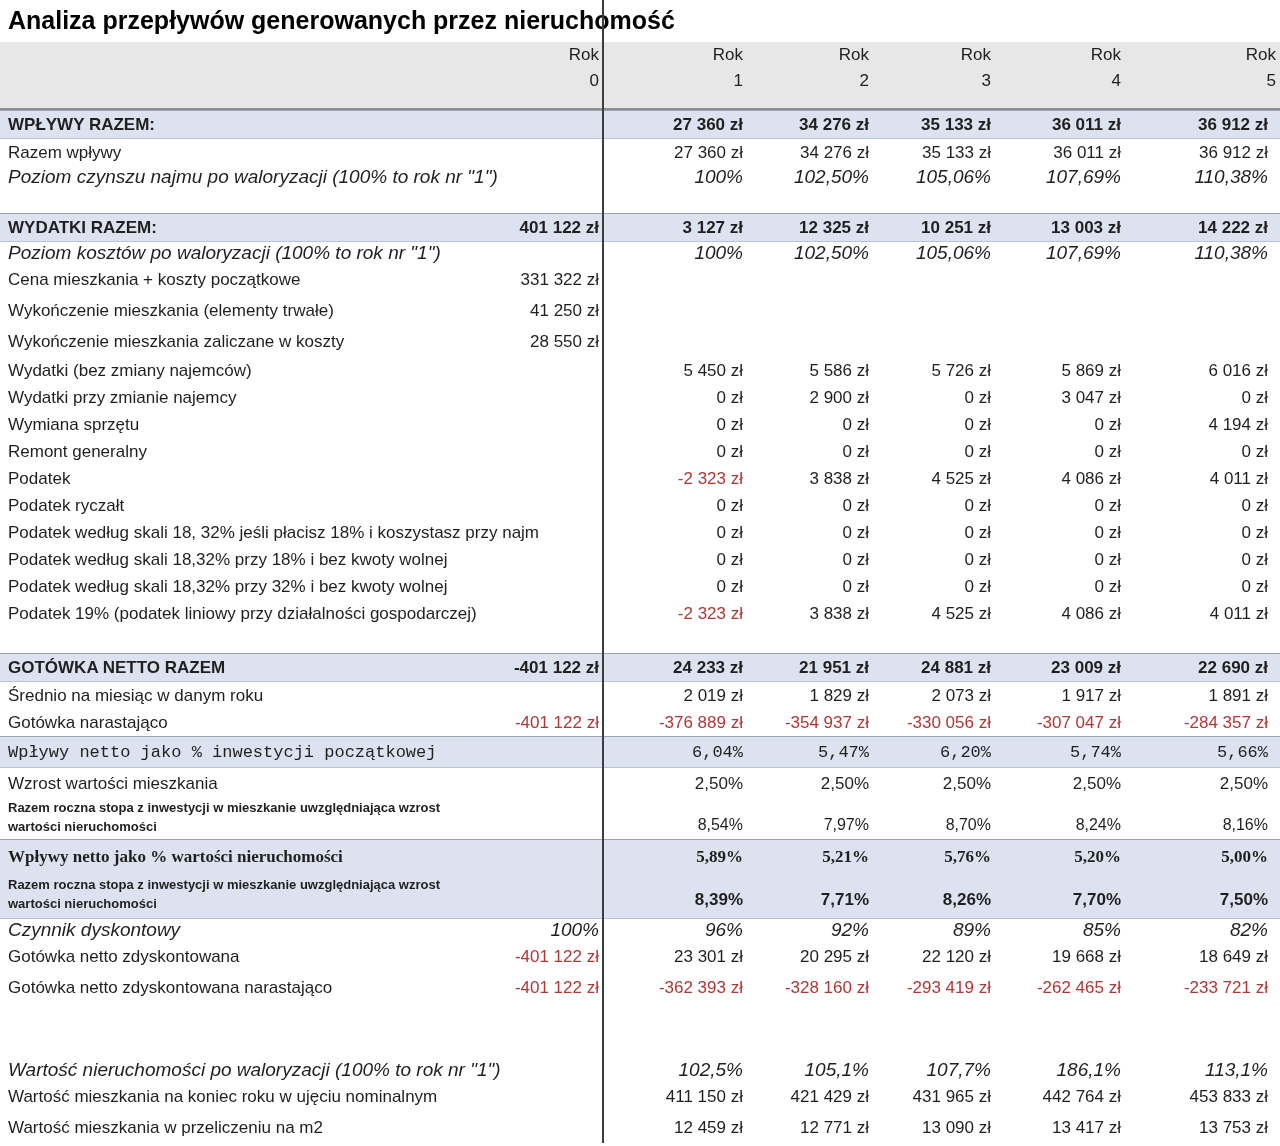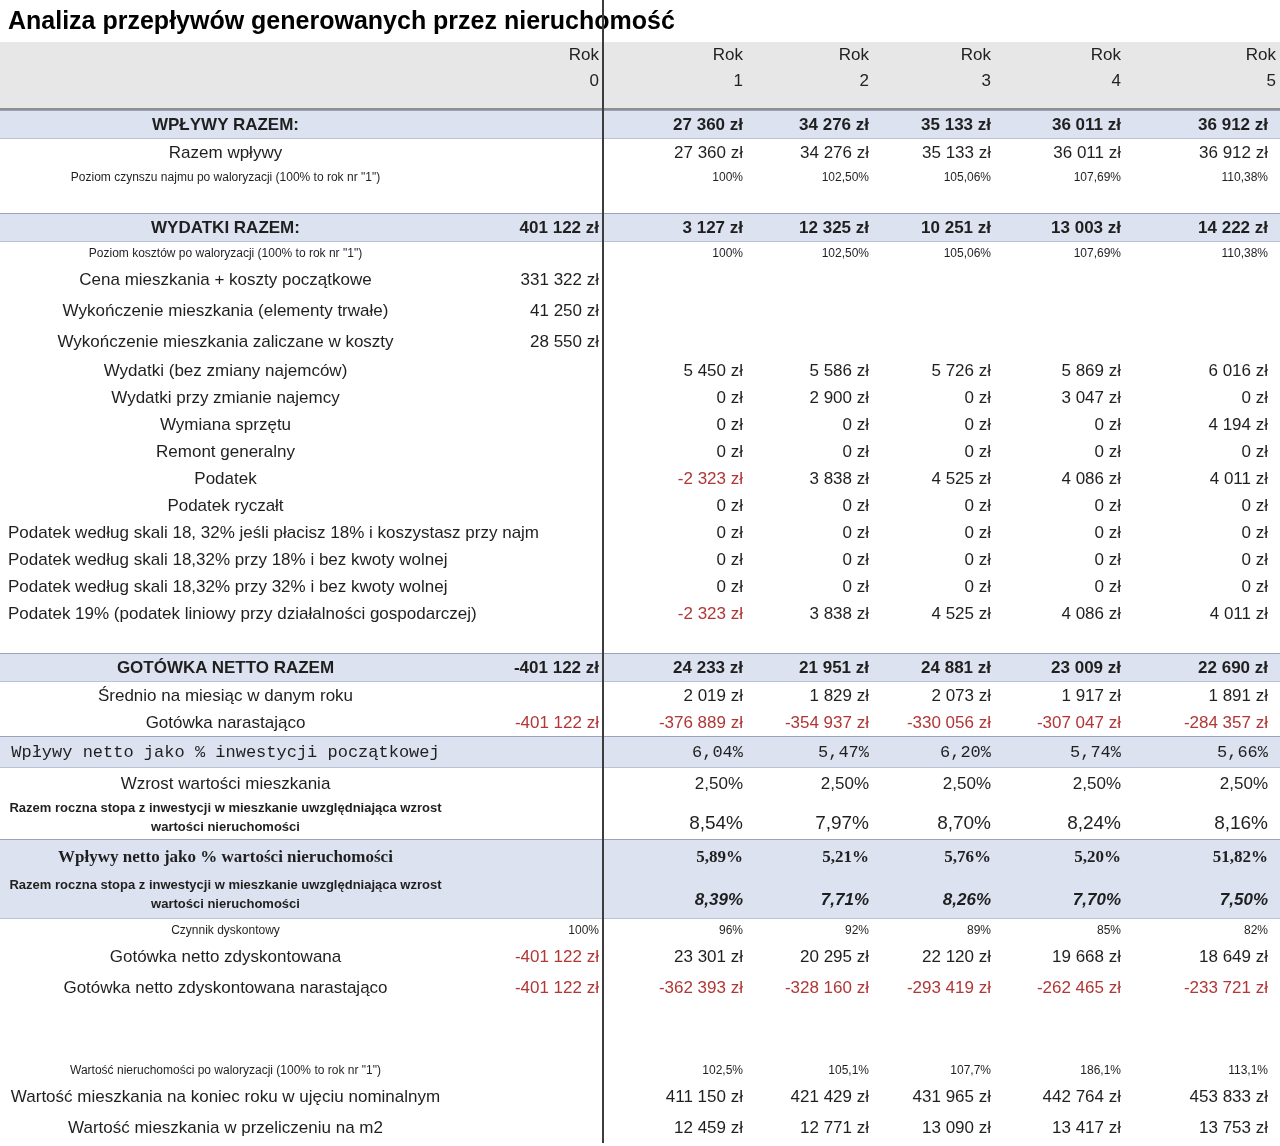--- a/index.html
+++ b/index.html
@@ -4,36 +4,36 @@
 <style>
   html,body{margin:0;padding:0;background:#fff;}
   .sheet{position:relative;width:1280px;height:1146px;overflow:hidden;
          font-family:"Liberation Sans",sans-serif;color:#1f1f1f;background:#fff;}
   .title{height:36px;padding:6px 0 0 8px;font-size:25px;font-weight:700;color:#000;white-space:nowrap;}
   .grid{display:grid;grid-template-columns:443px 160px 144px 126px 122px 130px 155px;align-items:center;}
   .header-row{background:#e7e7e7;height:66px;border-bottom:2px solid #8f8f8f;align-items:start;}
   .hdr{text-align:center;font-size:17px;line-height:26px;padding-top:7px;color:#222;}
   .cell{padding:0 4px 0 0;text-align:right;font-size:17px;white-space:nowrap;}
   .c5{padding-right:12px;}
-  .label{text-align:center;padding-left:8px;padding-right:0;}
+  .label{text-align:left;padding-left:8px;padding-right:0;}
   .section{background:#dce2ef;height:27px;border-top:1px solid #9aa3ba;border-bottom:1px solid #bac2d5;}
   .section .cell{font-weight:700;}
   .normal{height:27px;}
   .normal-lg{height:31px;}
   .italic{height:22px;}
-  .italic .cell{font-size:12px;}
+  .italic .cell{font-style:italic;font-size:19px;}
   .small2{height:40px;align-items:end;}
   .small2 .label{font-size:13px;font-weight:700;white-space:normal;line-height:1.45;padding-bottom:2px;}
-  .small2 .val{font-size:19px;padding-bottom:5px;}
+  .small2 .val{font-size:16px;padding-bottom:5px;}
   .band-normal{background:#dce2ef;height:30px;border-top:1px solid #9aa3ba;border-bottom:1px solid #bac2d5;font-family:Liberation Mono, monospace;}
   .band-bold{background:#dce2ef;height:33px;border-top:1px solid #9aa3ba;font-family:Liberation Serif, serif;}
   .band-bold .cell{font-weight:700;}
   .band-small2{background:#dce2ef;height:45px;align-items:end;border-bottom:1px solid #bac2d5;}
   .band-small2 .label{font-size:13px;font-weight:700;white-space:normal;line-height:1.45;padding-bottom:4px;}
-  .band-small2 .val{font-weight:700;padding-bottom:8px;font-style:italic;}
+  .band-small2 .val{font-weight:700;padding-bottom:8px;}
   .spacer-sm{height:25px;}
   .spacer-md{height:26px;}
   .spacer-lg{height:56px;}
   .neg{color:#b13636;}
   .pane-divider{position:absolute;left:602px;top:0;width:2px;height:1143px;background:#3d3d3d;}
 </style>
 </head>
 <body>
 
 <div class="sheet">
@@ -286,21 +286,21 @@
     <div class="cell val c4">8,24%</div>
     <div class="cell val c5">8,16%</div>
   </div>
       <div class="grid row band-bold">
     <div class="cell label">Wpływy netto jako % wartości nieruchomości</div>
     <div class="cell val c0"></div>
     <div class="cell val c1">5,89%</div>
     <div class="cell val c2">5,21%</div>
     <div class="cell val c3">5,76%</div>
     <div class="cell val c4">5,20%</div>
-    <div class="cell val c5">51,82%</div>
+    <div class="cell val c5">5,00%</div>
   </div>
       <div class="grid row band-small2">
     <div class="cell label">Razem roczna stopa z  inwestycji w mieszkanie uwzględniająca wzrost wartości nieruchomości</div>
     <div class="cell val c0"></div>
     <div class="cell val c1">8,39%</div>
     <div class="cell val c2">7,71%</div>
     <div class="cell val c3">8,26%</div>
     <div class="cell val c4">7,70%</div>
     <div class="cell val c5">7,50%</div>
   </div>

